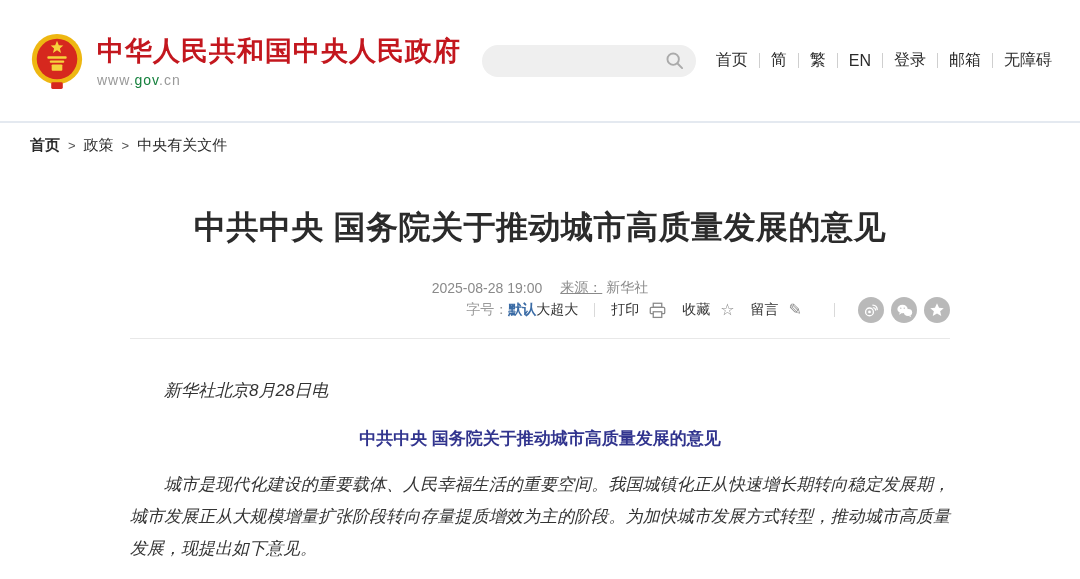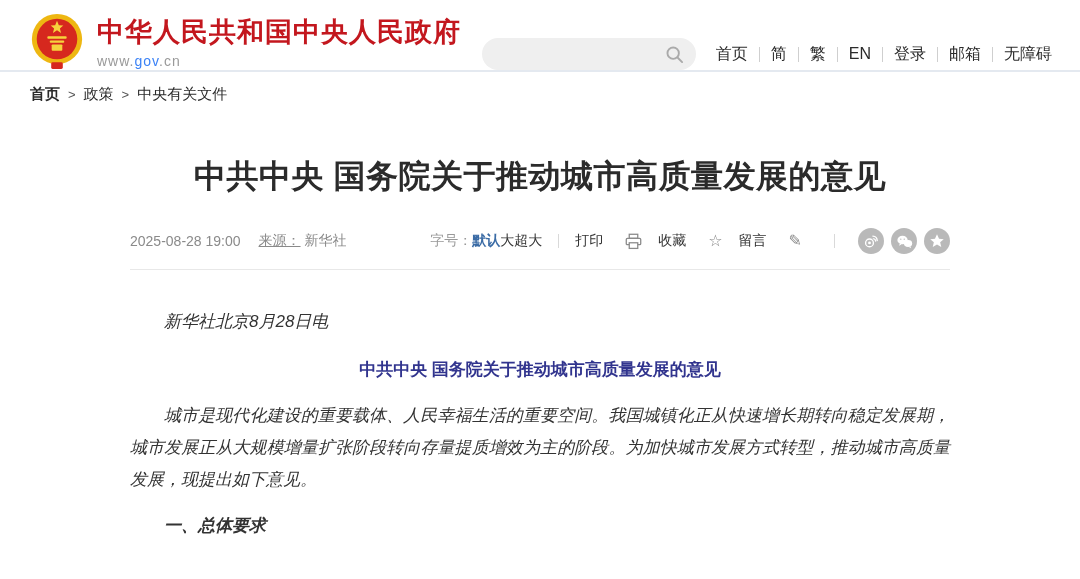--- a/index.html
+++ b/index.html
@@ -2,29 +2,29 @@
 <html><head>
 <meta charset="utf-8">
 <style>
   html,body{margin:0;padding:0;}
   body{
     width:1080px;height:579px;overflow:hidden;background:#ffffff;
     font-family:"Liberation Sans","DejaVu Sans",sans-serif;color:#333;
   }
   
   .site-header{
-    height:72px;display:flex;align-items:flex-end;
+    height:123px;display:flex;align-items:center;
     padding:0 28px;box-sizing:border-box;
     border-bottom:2px solid #e4e9f0;background:#fff;
   }
   .brand{display:flex;align-items:center;gap:11px;cursor:pointer;}
   .brand-text{display:flex;flex-direction:column;gap:3px;}
   .site-title{font-size:27px;font-weight:700;color:#c3171e;letter-spacing:1px;}
   .site-url{font-size:14px;color:#9a9a9a;letter-spacing:1px;}
-  .site-url .red{color:#3b82f6;}
+  .site-url .red{color:#15803d;}
   .header-right{margin-left:auto;display:flex;align-items:center;gap:20px;}
   .search{
     width:214px;height:32px;background:#efefef;border-radius:16px;
     display:flex;align-items:center;padding:0 12px;box-sizing:border-box;
   }
   .search input{
     flex:1;border:none;outline:none;background:transparent;
     font-size:14px;color:#333;min-width:0;
   }
   .search .mag{flex:0 0 auto;cursor:pointer;display:block;}
@@ -41,32 +41,32 @@
   .bsep{color:#555;font-size:13px;}
   
   .content{width:820px;margin:0 auto;}
   .page-title{
     margin:32px 0 0;font-size:32px;line-height:44px;font-weight:700;
     color:#2b2b2b;text-align:center;letter-spacing:0.5px;
   }
   .meta{
     margin-top:30px;display:flex;align-items:center;
     padding-bottom:15px;border-bottom:1px solid #e8e8e8;
-    font-size:14px;color:#8a8a8a;
+    font-size:14px;color:#8a8a8a;flex-direction:column;
   }
   .meta-left{display:flex;align-items:center;}
   .meta-left .src-label{margin-left:18px;text-decoration:underline;}
   .meta-left .src-name{margin-left:4px;color:#8a8a8a;text-decoration:none;cursor:pointer;}
   .meta-right{margin-left:auto;display:flex;align-items:center;}
   .meta-right a{text-decoration:none;cursor:pointer;}
   .fs-label{color:#999;}
   .fs-opt{color:#333;}
   .fs-active{color:#3a6ba5;font-weight:700;}
   .vsep{width:1px;height:14px;background:#d9d9d9;margin:0 16px;}
-  .tool{display:flex;align-items:center;gap:22px;color:#333;margin-right:16px;}
+  .tool{display:flex;align-items:center;gap:10px;color:#333;margin-right:16px;}
   .tool:last-of-type{margin-right:0;}
   .tool .glyph{color:#8a8a8a;font-size:16px;line-height:1;}
   .share{
     width:26px;height:26px;border-radius:50%;background:#b9b9b9;
     display:flex;align-items:center;justify-content:center;margin-left:7px;
   }
   .share:first-of-type{margin-left:0;}
   
   .doc-body{margin-top:36px;font-size:17px;line-height:32px;color:#333;text-align:justify;}
   .doc-body p{margin:0;}

